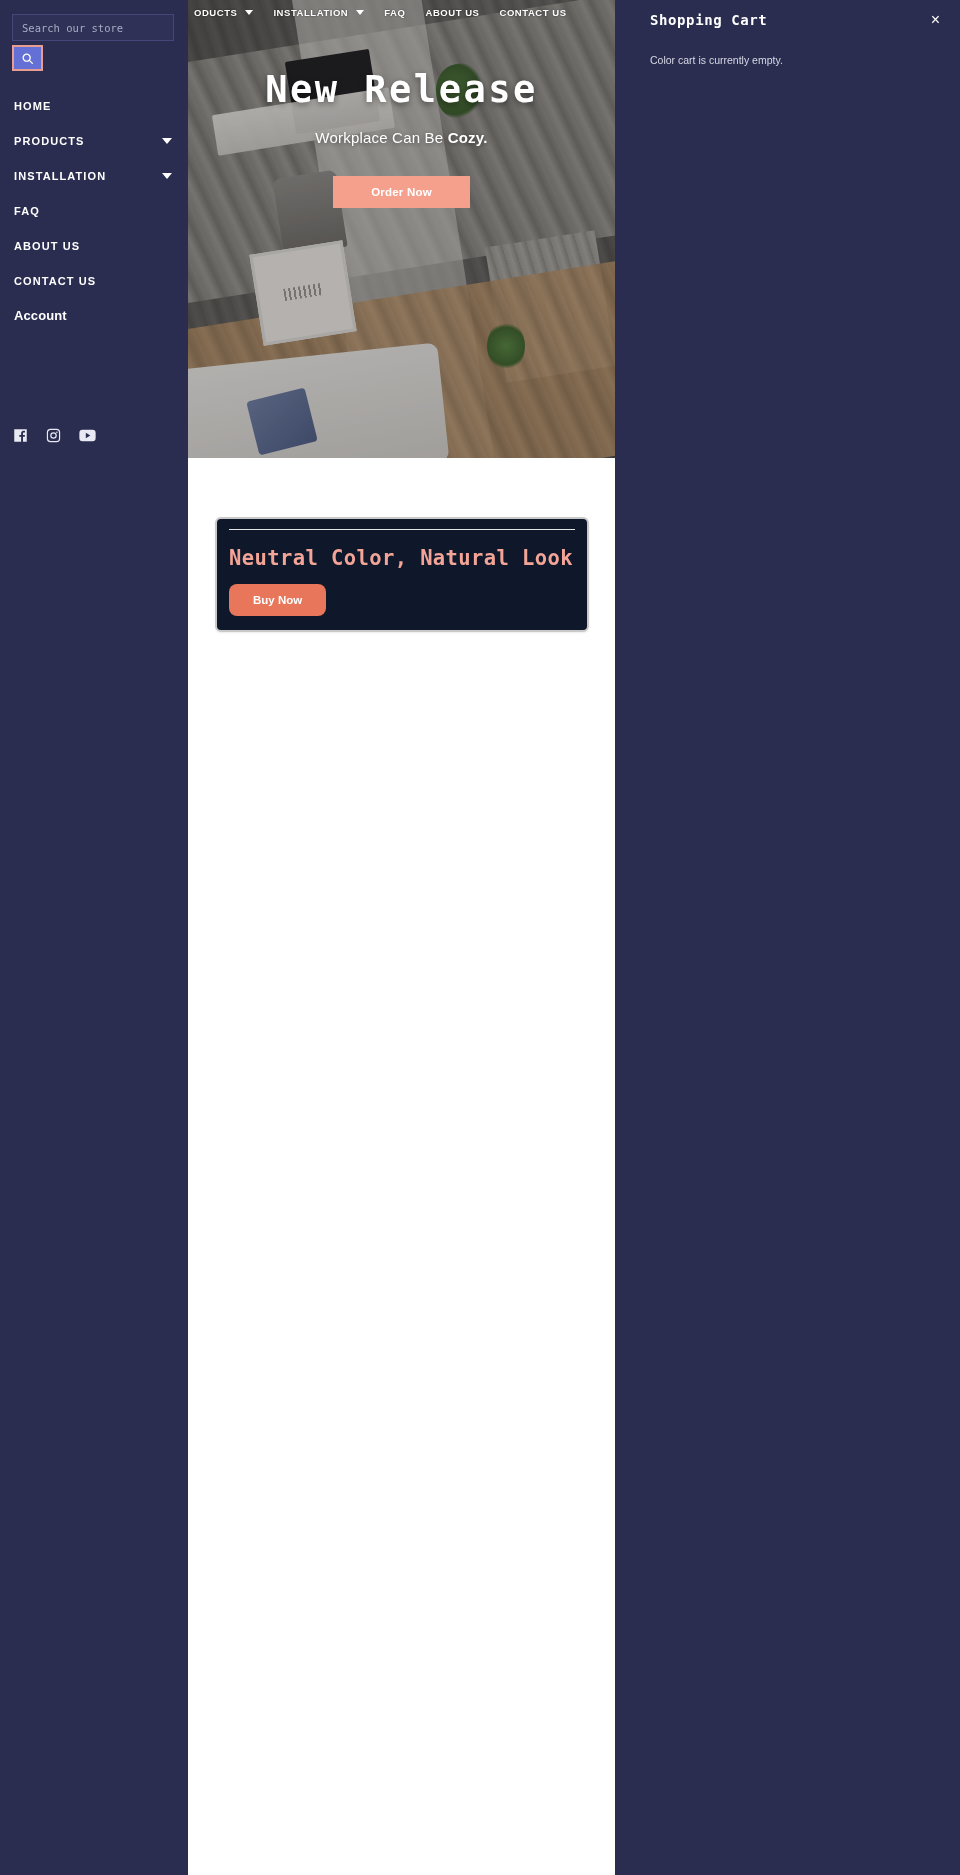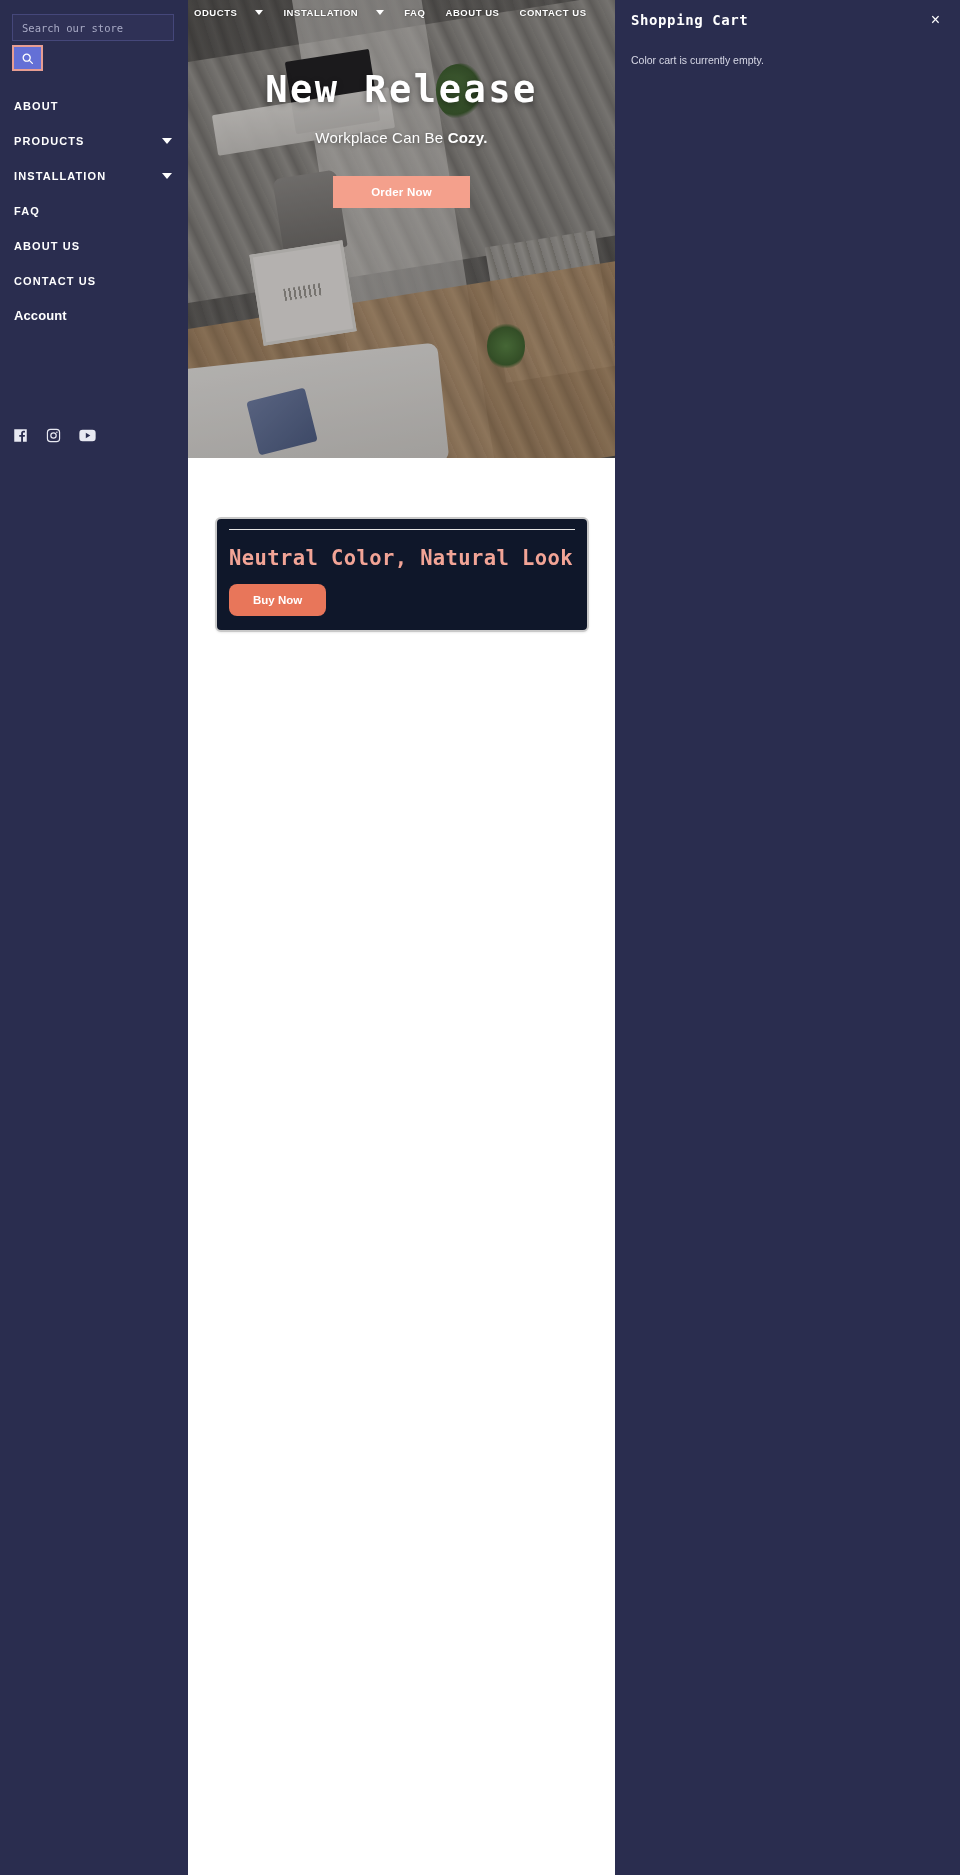--- a/index.html
+++ b/index.html
@@ -40,21 +40,21 @@
     display: flex;
     align-items: center;
     gap: 20px;
     padding-left: 6px;
     z-index: 6;
     white-space: nowrap;
   }
   .topnav-item {
     display: flex;
     align-items: center;
-    gap: 18px;
+    gap: 8px;
     color: #ffffff;
     font-size: 9.5px;
     font-weight: bold;
     letter-spacing: 0.55px;
     text-shadow: 0 0 2px rgba(0,0,0,.55);
     cursor: pointer;
   }
   .caret-down {
     width: 0; height: 0;
     border-left: 4px solid transparent;
@@ -351,20 +351,21 @@
   .social-icon { cursor: pointer; line-height: 0; }
 
   
   .cart-panel {
     position: absolute;
     right: 0; top: 0;
     width: 345px;
     height: 1875px;
     background: #2a2d4f;
     z-index: 12;
+    padding-left: 19px;
   }
   .cart-head {
     position: relative;
     display: flex;
     align-items: center;
     justify-content: space-between;
     padding: 10px 16px 0 16px;
   }
   .cart-title {
     color: #ffffff;
@@ -456,21 +457,21 @@
       <div class="search-btn">
         <svg width="13" height="13" viewBox="0 0 24 24" fill="none" stroke="#ffffff" stroke-width="2.4" stroke-linecap="round">
           <circle cx="10.5" cy="10.5" r="6.5"></circle>
           <line x1="15.5" y1="15.5" x2="21" y2="21"></line>
         </svg>
       </div>
     </div>
 
     <div class="nav-list">
       <div class="nav-item">
-        <span class="nav-label">ABOUT</span>
+        <span class="nav-label">HOME</span>
       </div>
       <div class="nav-item">
         <span class="nav-label">PRODUCTS</span>
         <span class="nav-caret"></span>
       </div>
       <div class="nav-item">
         <span class="nav-label">INSTALLATION</span>
         <span class="nav-caret"></span>
       </div>
       <div class="nav-item">

